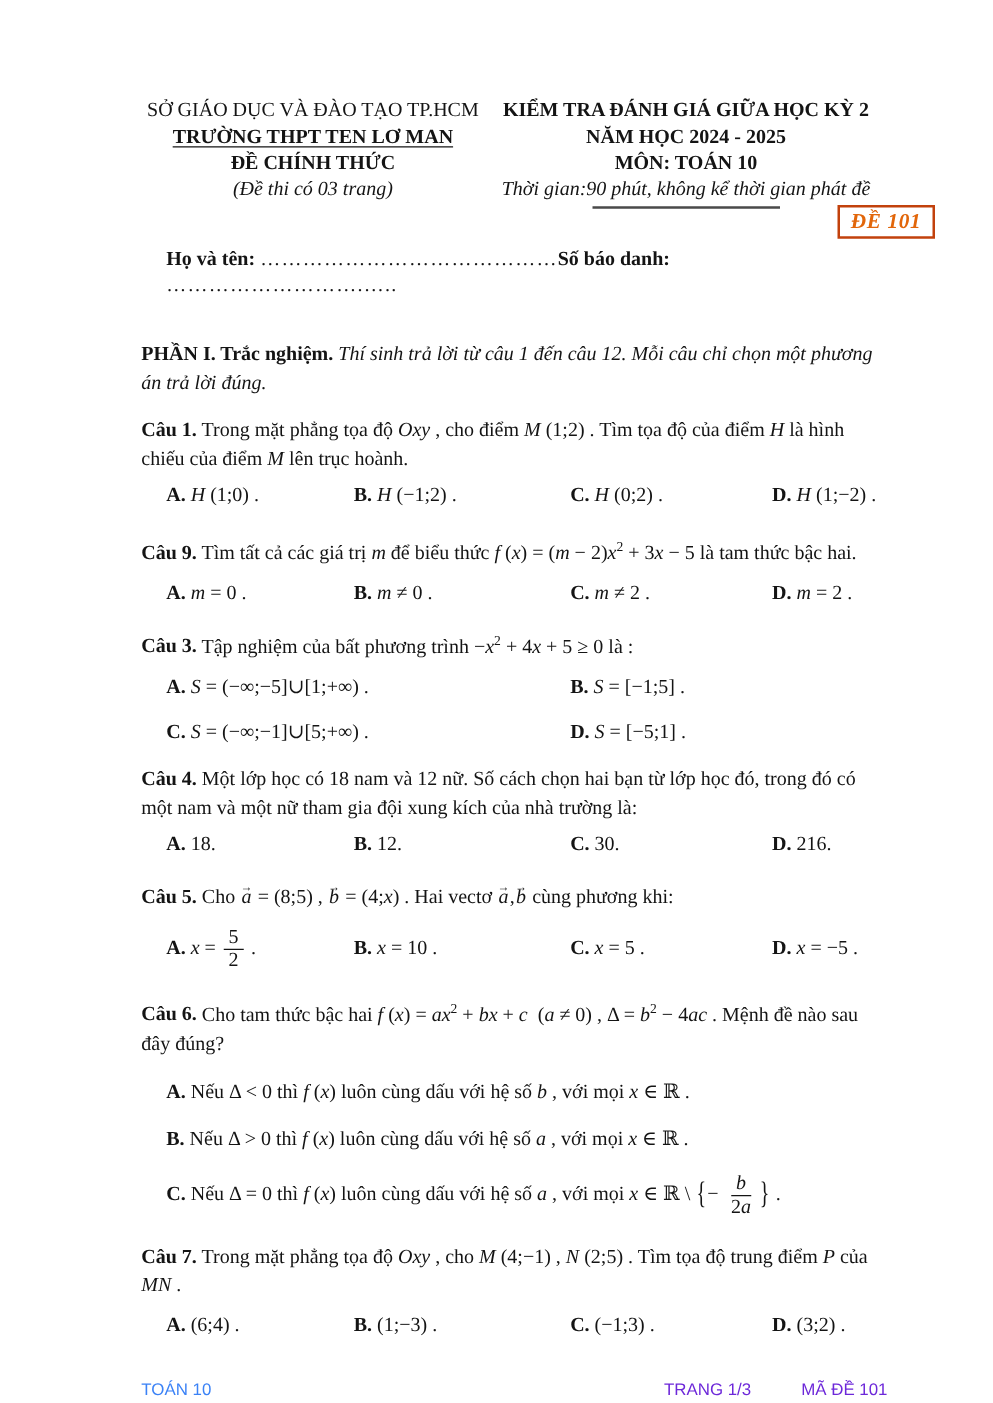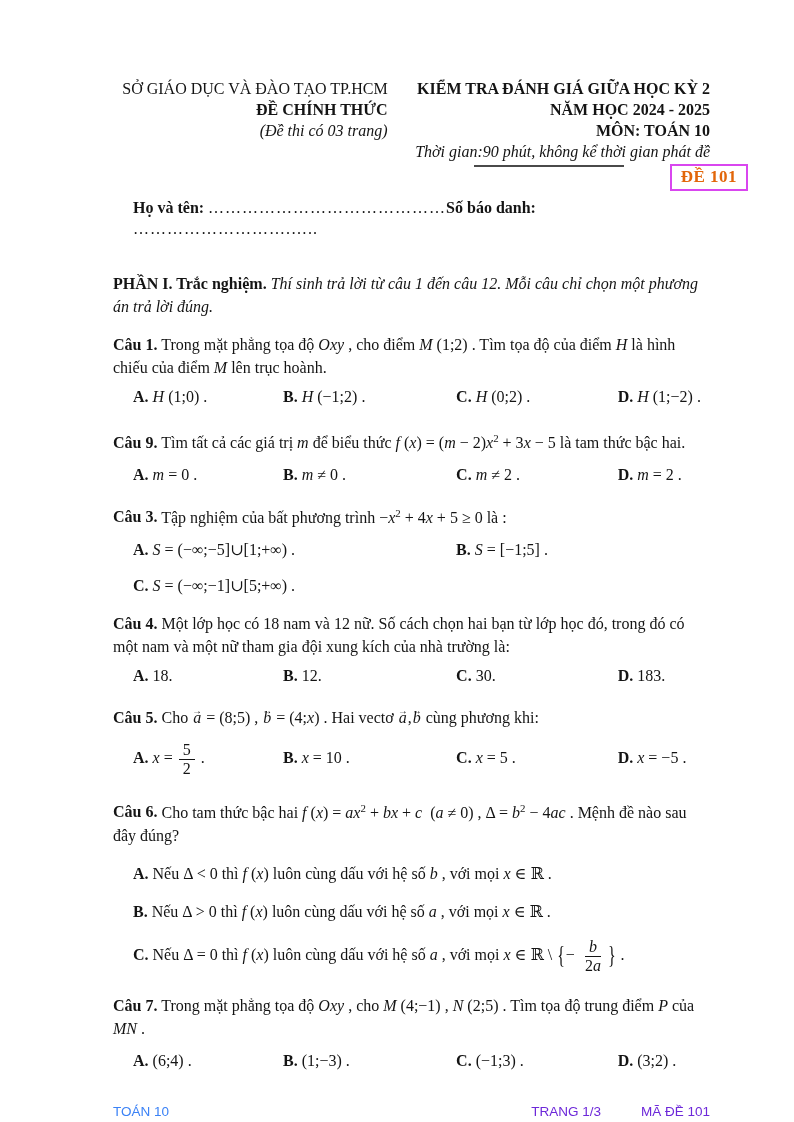--- a/index.html
+++ b/index.html
@@ -4,31 +4,31 @@
 <style>
   html,body{margin:0;padding:0;background:#ffffff;}
   .page{
     position:relative;width:794px;height:1122px;background:#fff;overflow:hidden;
     font-family:"Liberation Serif","DejaVu Serif","DejaVu Sans",serif;
     font-size:16px;color:#141414;box-sizing:border-box;
     padding:78px 84px 0 113px;
   }
   
   .hdr{display:flex;}
-  .hdr-col{text-align:right;line-height:21px;font-family:Liberation Serif, serif;}
+  .hdr-col{text-align:center;line-height:21px;font-family:Liberation Serif, serif;}
   .hdr-left{width:46%;}
   .hdr-right{width:54%;}
   .bold{font-weight:bold;}
   .school-name{font-weight:bold;text-decoration:underline;text-underline-offset:3px;}
   .italic{font-style:italic;}
   .time-rule{width:150px;border-bottom:2px solid #4a4a4a;margin:3px auto 0;}
   .badge{
     position:absolute;top:164px;right:46px;
-    border:2px solid #d946ef;padding:1px 9px 2px;
-    font-weight:bold;font-size:17px;color:#e2660a;letter-spacing:0.5px;
+    border:2px solid #c2410c;padding:1px 9px 2px;
+    font-weight:bold;font-size:17px;color:#e2660a;letter-spacing:0.5px;font-style:italic;
   }
   
   .name-line{margin:30px 0 0 20px;line-height:21px;}
   .dots{letter-spacing:1px;}
   
   .section{margin:34px 0 0 0;line-height:22.5px;}
   
   .stem{margin:15px 0 0 0;line-height:23px;}
   .stem.mt-lg{margin-top:19px;}
   .qnum{font-weight:bold;}
@@ -56,20 +56,21 @@
   .footer-right{display:flex;gap:40px;color:#6d28d9;}
 </style>
 </head>
 <body>
 
 <div class="page">
 
   <div class="hdr">
     <div class="hdr-col hdr-left">
       <div>SỞ GIÁO DỤC VÀ ĐÀO TẠO TP.HCM</div>
+      <div><span class="school-name">TRƯỜNG THPT TEN LƠ MAN</span></div>
       <div class="bold">ĐỀ CHÍNH THỨC</div>
       <div class="italic">(Đề thi có 03 trang)</div>
     </div>
     <div class="hdr-col hdr-right">
       <div class="bold">KIỂM TRA ĐÁNH GIÁ GIỮA HỌC KỲ 2</div>
       <div class="bold">NĂM HỌC 2024 - 2025</div>
       <div class="bold">MÔN: TOÁN 10</div>
       <div class="italic">Thời gian:90 phút, không kể thời gian phát đề</div>
       <div class="time-rule"></div>
     </div>
@@ -100,30 +101,31 @@
       <div class="opt"><span class="opt-label">D.</span> <span><i>m</i> = 2 .</span></div>
     </div>
   </div>
 
   <div>
     <p class="stem"><span class="qnum">Câu 3.</span> <span>Tập nghiệm của bất phương trình −<i>x</i><sup>2</sup> + 4<i>x</i> + 5 ≥ 0 là :</span></p>
     <div class="opts opts-2">
       <div class="opt"><span class="opt-label">A.</span> <span><i>S</i> = (−∞;−5]∪[1;+∞) .</span></div>
       <div class="opt"><span class="opt-label">B.</span> <span><i>S</i> = [−1;5] .</span></div>
       <div class="opt"><span class="opt-label">C.</span> <span><i>S</i> = (−∞;−1]∪[5;+∞) .</span></div>
+      <div class="opt"><span class="opt-label">D.</span> <span><i>S</i> = [−5;1] .</span></div>
     </div>
   </div>
 
   <div>
     <p class="stem"><span class="qnum">Câu 4.</span> <span>Một lớp học có 18 nam và 12 nữ. Số cách chọn hai bạn từ lớp học đó, trong đó có một nam và một nữ tham gia đội xung kích của nhà trường là:</span></p>
     <div class="opts opts-4">
       <div class="opt"><span class="opt-label">A.</span> <span>18.</span></div>
       <div class="opt"><span class="opt-label">B.</span> <span>12.</span></div>
       <div class="opt"><span class="opt-label">C.</span> <span>30.</span></div>
-      <div class="opt"><span class="opt-label">D.</span> <span>183.</span></div>
+      <div class="opt"><span class="opt-label">D.</span> <span>216.</span></div>
     </div>
   </div>
 
   <div>
     <p class="stem mt-lg"><span class="qnum">Câu 5.</span> <span>Cho <span class="vec">a</span> = (8;5) , <span class="vec">b</span> = (4;<i>x</i>) . Hai vectơ <span class="vec">a</span>,<span class="vec">b</span> cùng phương khi:</span></p>
     <div class="opts opts-4" style="margin-top:12px;">
       <div class="opt"><span class="opt-label">A.</span> <span><i>x</i> = <span class="frac">
               <span class="num">5</span>
               <span class="den">2</span>
             </span> .</span></div>

